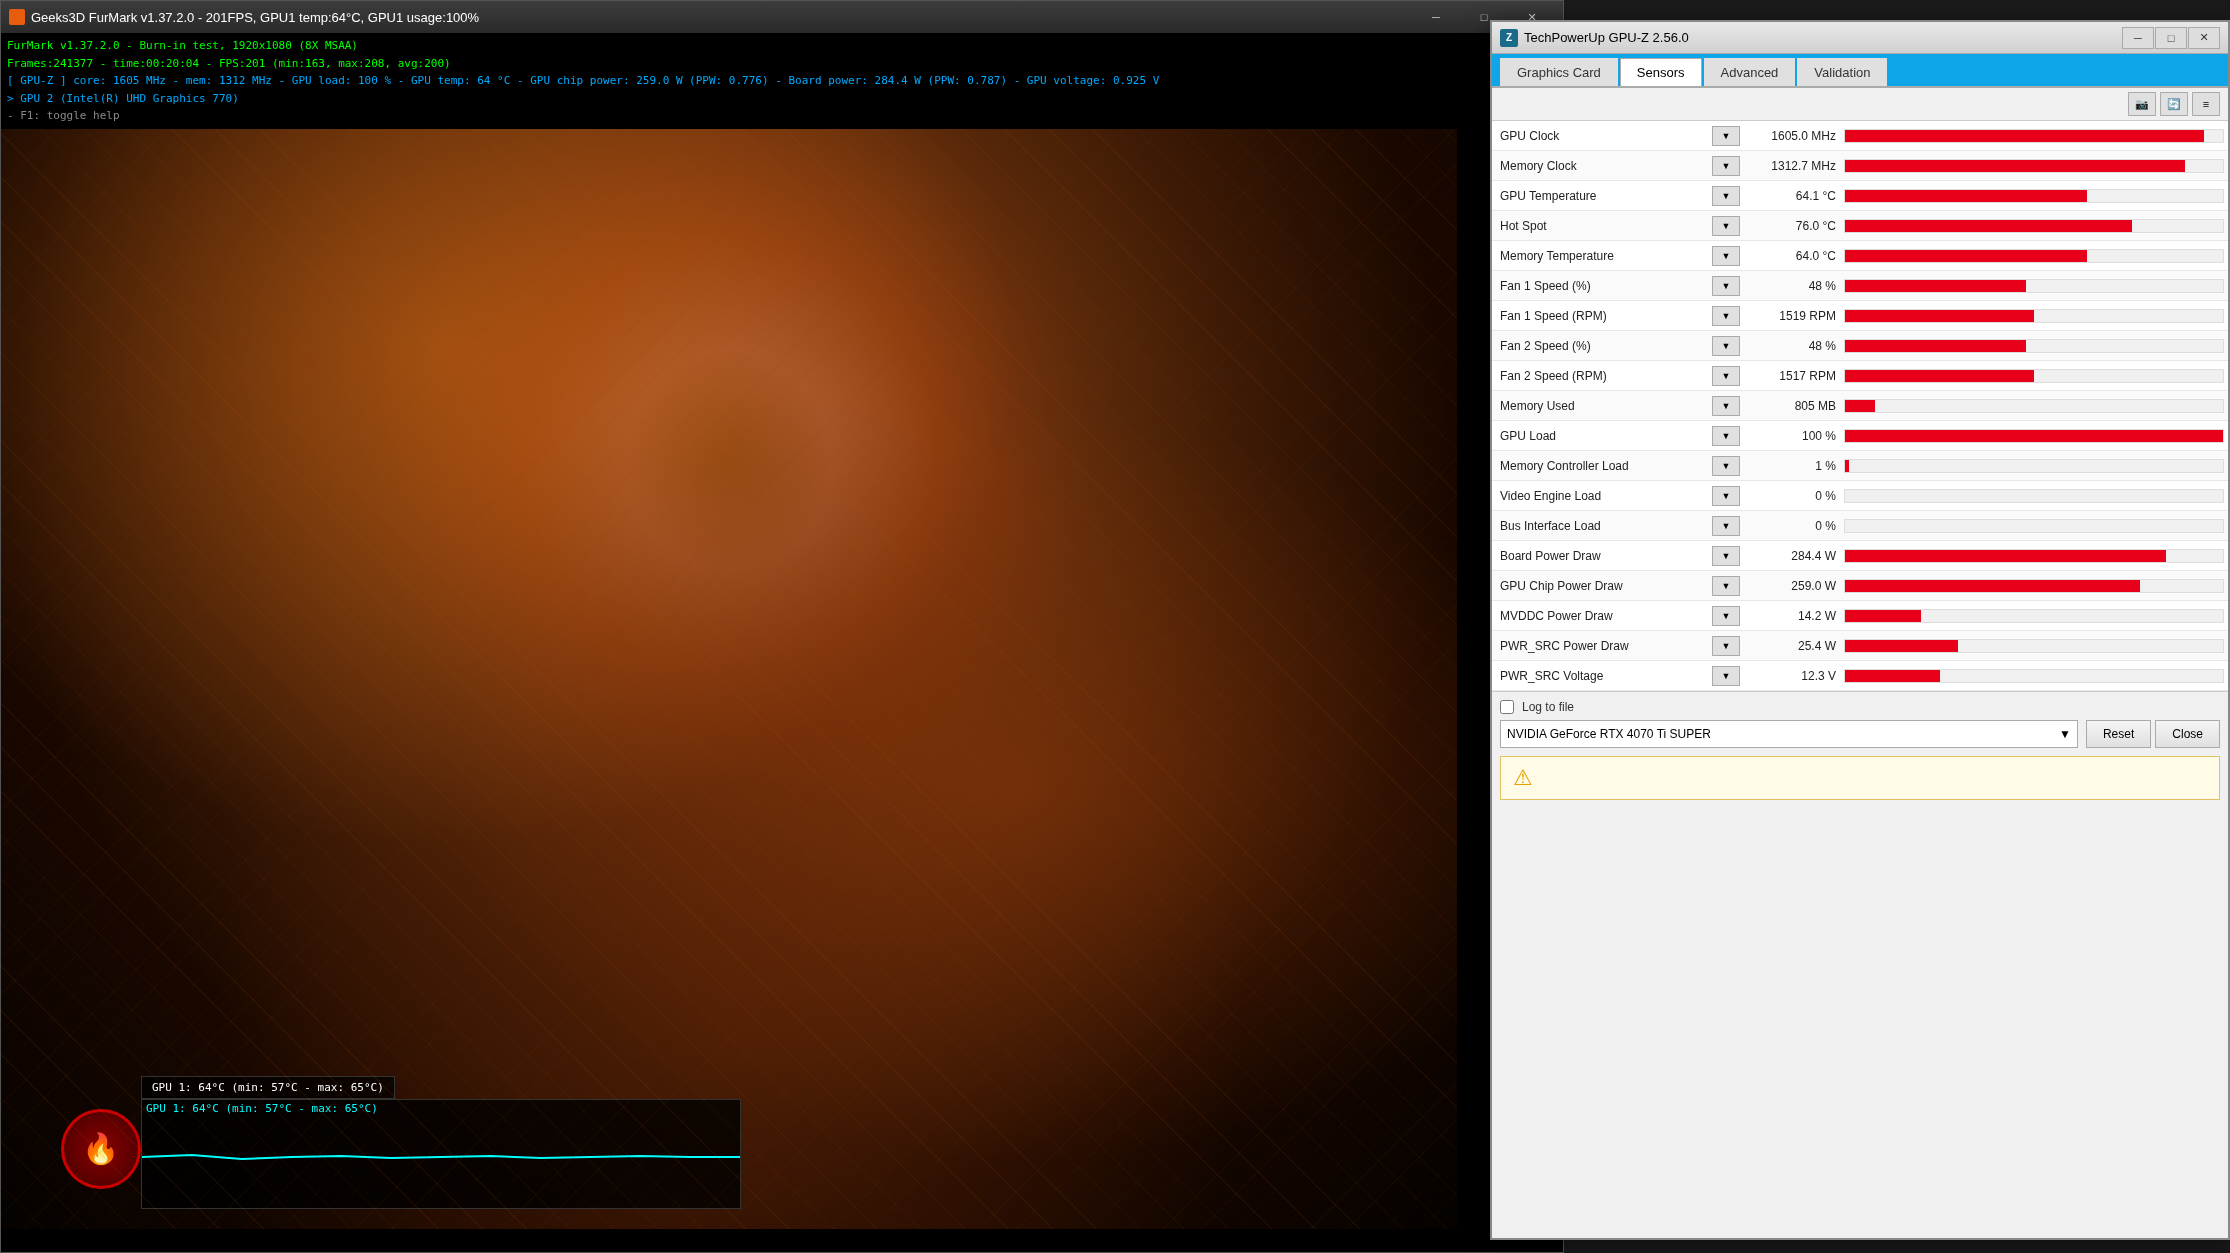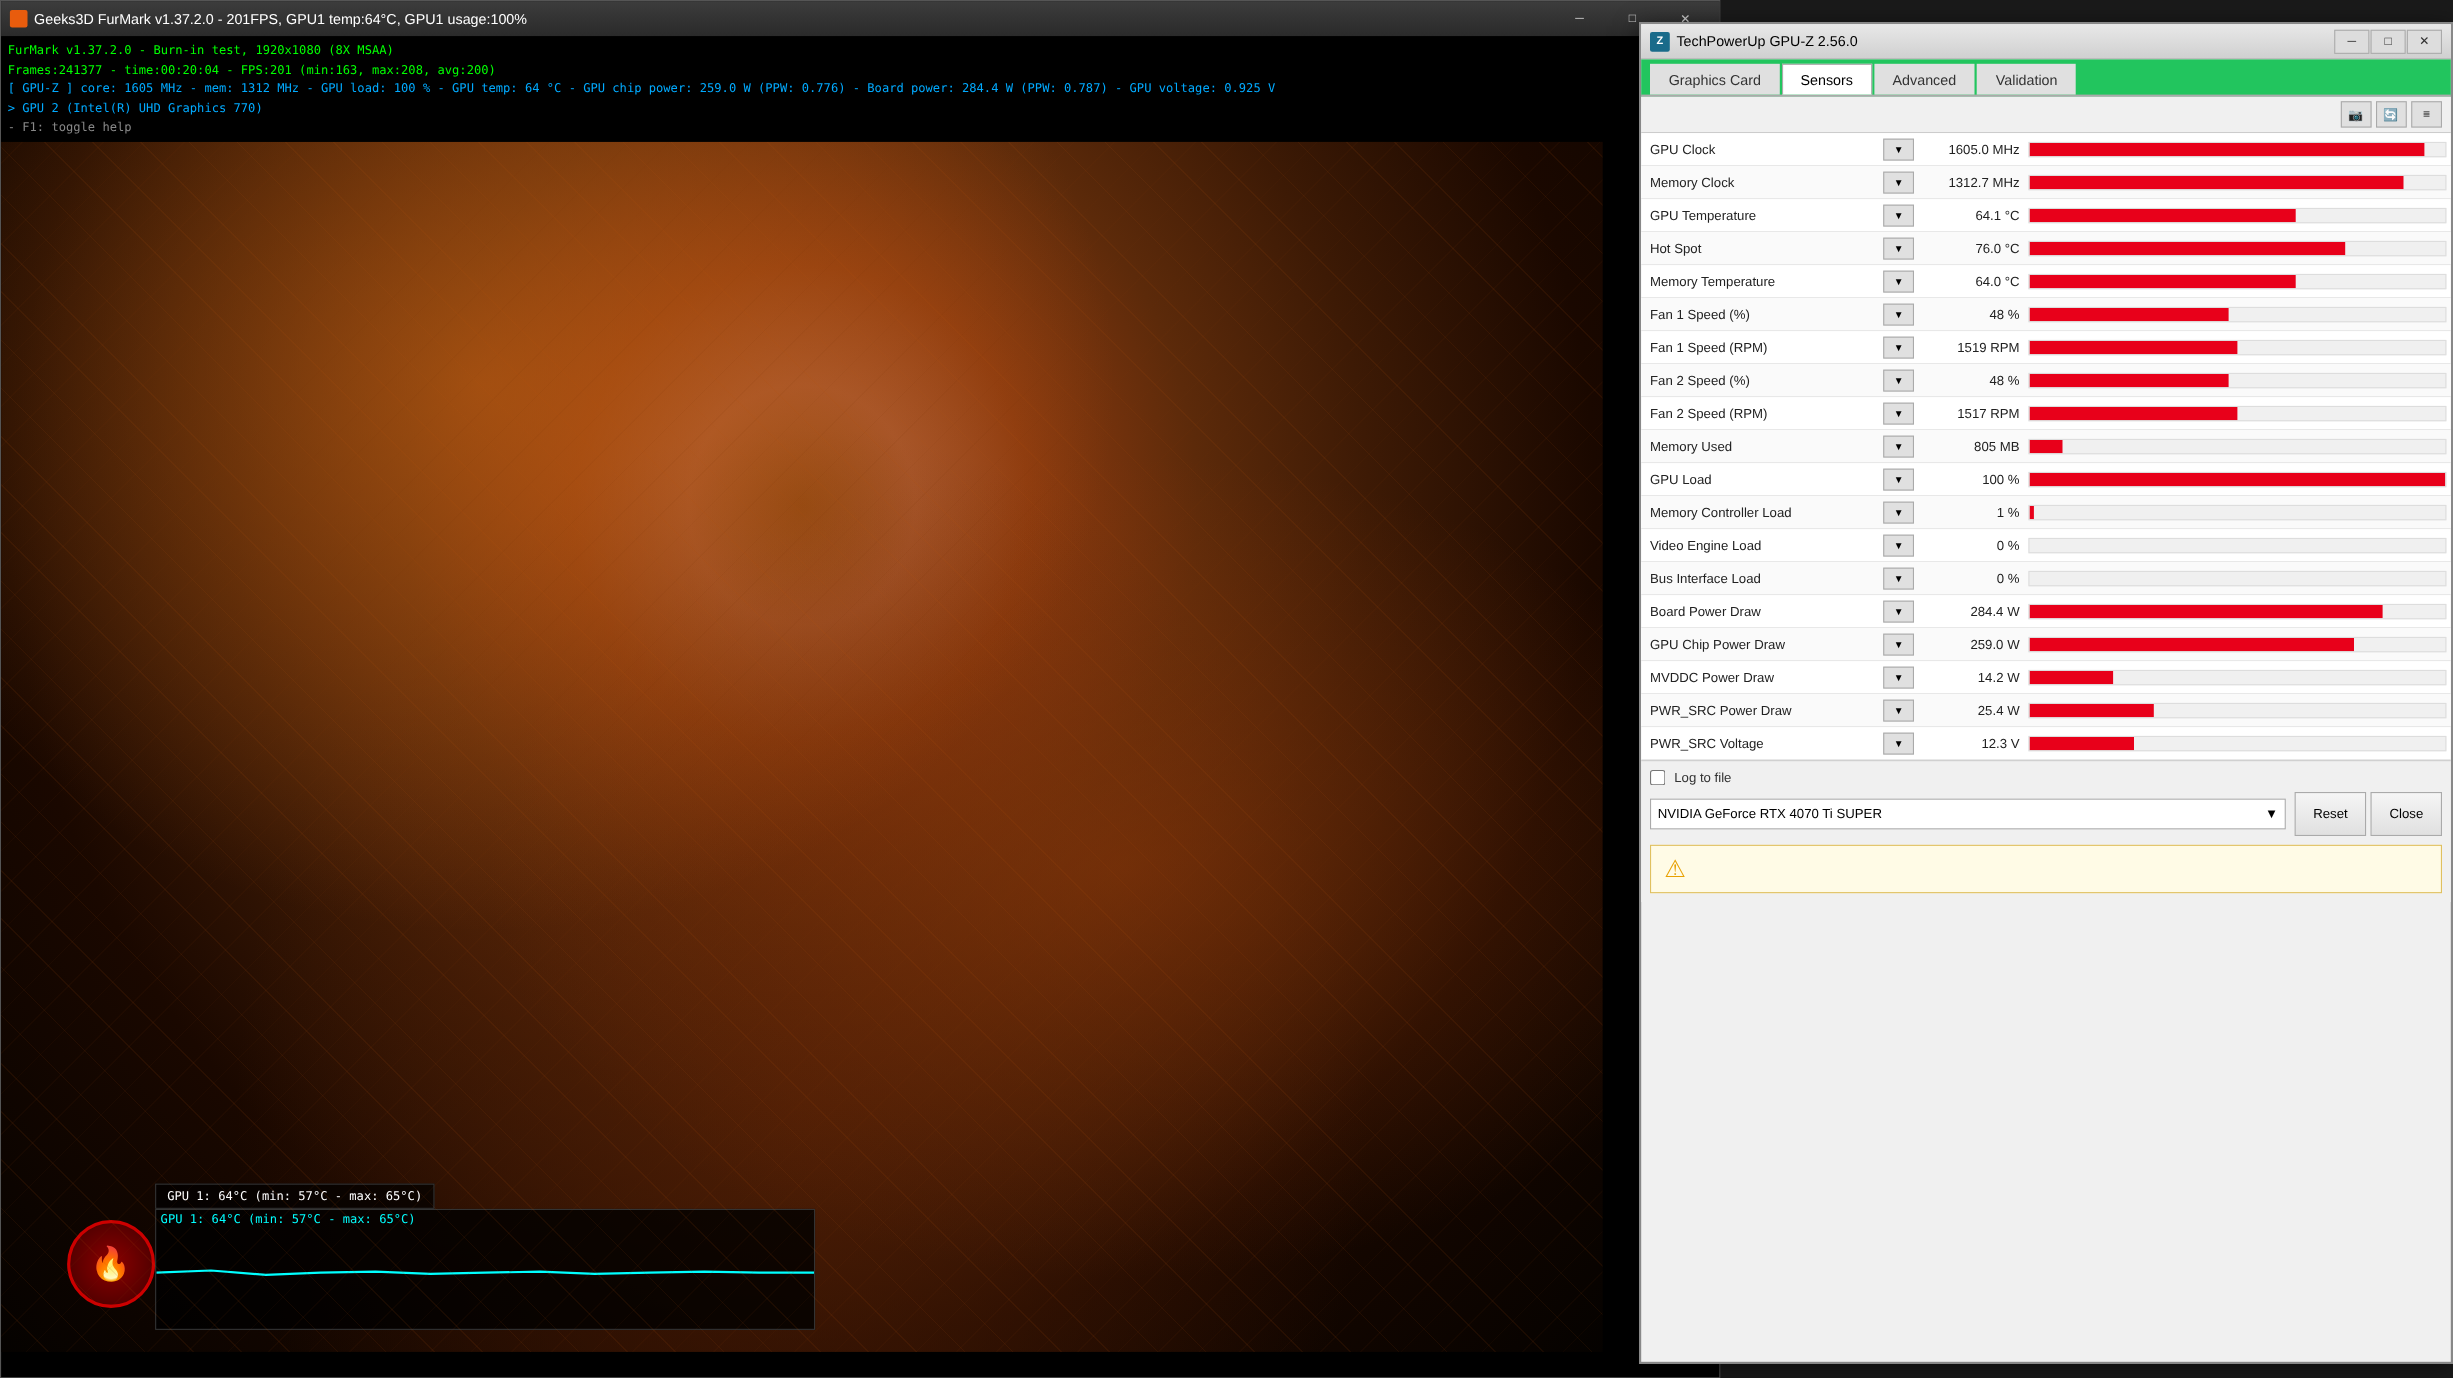--- a/index.html
+++ b/index.html
@@ -190,21 +190,21 @@
       background: #ddd;
       border: 1px solid #aaa;
       cursor: pointer;
       display: flex; align-items: center; justify-content: center;
       font-size: 11px;
       color: #333;
     }
 
     .gpuz-tabs {
       display: flex;
-      background: #22c55e;
+      background: #0ea5e9;
       border-bottom: 2px solid #aaa;
       padding: 0 8px;
       padding-top: 4px;
     }
     .gpuz-tab {
       padding: 6px 16px;
       font-size: 13px;
       cursor: pointer;
       color: #333;
       border: 1px solid transparent;
@@ -292,21 +292,21 @@
       font-size: 12px;
       display: flex;
       align-items: center;
       justify-content: space-between;
     }
     .gpuz-action-btns {
       display: flex;
       gap: 4px;
     }
     .gpuz-action-btn {
-      height: 40px;
+      height: 28px;
       padding: 0 16px;
       background: linear-gradient(to bottom, #f5f5f5, #e0e0e0);
       border: 1px solid #aaa;
       cursor: pointer;
       font-size: 12px;
       color: #000;
     }
 
     .gpuz-warning {
       background: #fffbe6;

